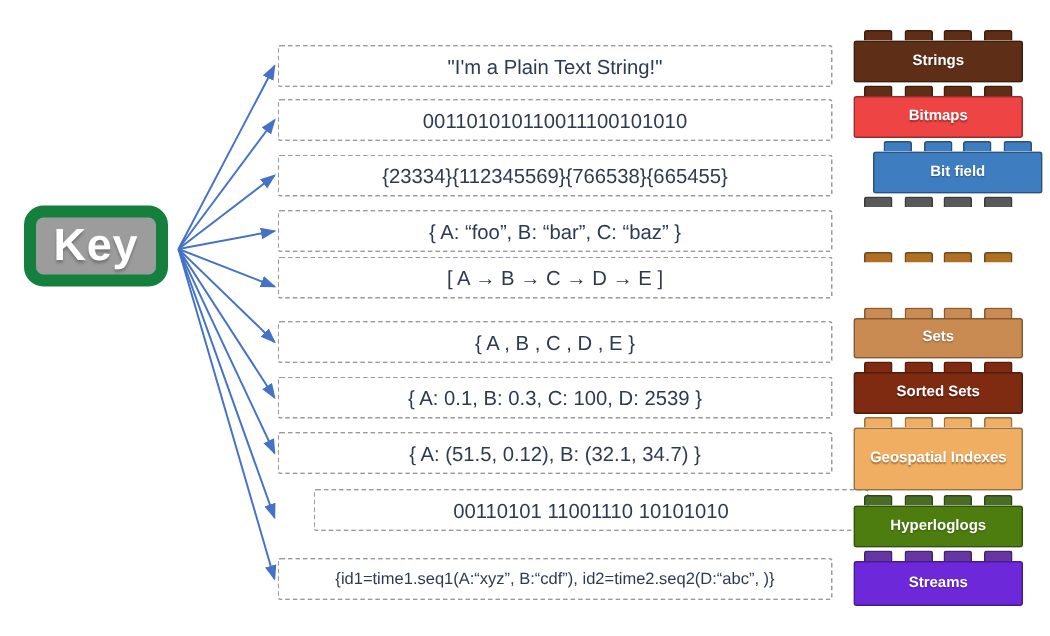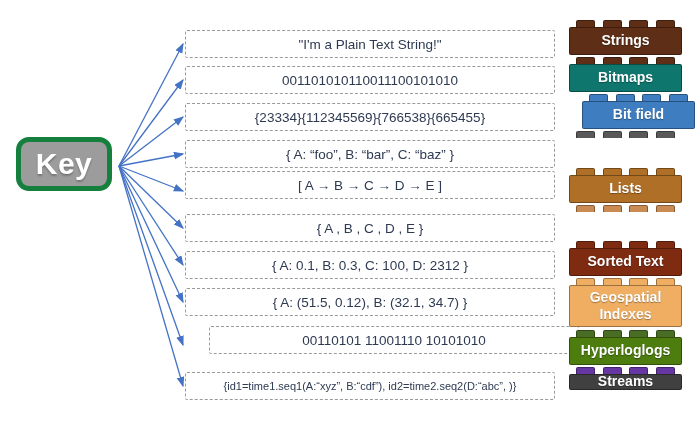--- a/index.html
+++ b/index.html
@@ -3,21 +3,21 @@
 <meta charset="utf-8">
 <style>
   html,body{margin:0;padding:0;background:#fff;}
   #canvas{
     position:relative;width:700px;height:424px;background:#fff;overflow:hidden;
     font-family:"Liberation Sans",sans-serif;
   }
   
   .key-box{
     position:absolute;left:16px;top:137px;width:96px;height:54px;
-    background:#9C9C9C;border:5px solid #15803d;border-radius:13px;
+    background:#9C9C9C;border:8px solid #15803d;border-radius:13px;
     display:flex;align-items:center;justify-content:center;box-sizing:border-box;
   }
   .key-box span{
     color:#fff;font-weight:bold;font-size:30px;letter-spacing:0.5px;
     text-shadow:0 2px 2px rgba(0,0,0,0.25);
   }
   
   .value-box{
     position:absolute;left:185px;width:370px;height:28px;box-sizing:border-box;
     border:1.5px dashed #9a9a9a;border-radius:2px;background:#fff;
@@ -34,21 +34,21 @@
   .studs{display:flex;justify-content:space-between;padding:0 7px;height:7px;}
   .stud{
     width:19px;height:7px;border-radius:2px 2px 0 0;box-sizing:border-box;
     border:1px solid rgba(0,0,0,0.35);border-bottom:none;
   }
   .brick-body{
     border:1px solid rgba(0,0,0,0.35);border-radius:2px;box-sizing:border-box;
     display:flex;align-items:center;justify-content:center;text-align:center;
   }
   .brick-body span{
-    color:#fff;font-weight:bold;font-size:14px;line-height:1.25;
+    color:#fff;font-weight:bold;font-size:10px;line-height:1.25;
     text-shadow:0 1px 1px rgba(0,0,0,0.35);padding:0 4px;
   }
 </style>
 </head>
 <body>
 
 <div id="canvas">
   <svg id="arrows" width="700" height="424">
       <defs>
         <marker id="ah" markerWidth="9" markerHeight="8" refX="7" refY="3" orient="auto">
@@ -84,21 +84,21 @@
       <div class="value-box" style="top: 140px;">
         <span>{ A: “foo”, B: “bar”, C: “baz”  }</span>
       </div>
       <div class="value-box" style="top: 171px;">
         <span>[ A → B → C → D → E ]</span>
       </div>
       <div class="value-box" style="top: 214px;">
         <span>{ A , B , C , D , E }</span>
       </div>
       <div class="value-box" style="top: 251px;">
-        <span>{ A: 0.1, B: 0.3, C: 100, D: 2312 }</span>
+        <span>{ A: 0.1, B: 0.3, C: 100, D: 2539 }</span>
       </div>
       <div class="value-box" style="top: 288px;">
         <span>{ A: (51.5, 0.12), B: (32.1, 34.7)  }</span>
       </div>
       <div class="value-box" style="top: 326px; margin-left: 24px;">
         <span>00110101 11001110 10101010</span>
       </div>
       <div class="value-box small" style="top: 372px;">
         <span>{id1=time1.seq1(A:“xyz”, B:“cdf”), id2=time2.seq2(D:“abc”, )}</span>
       </div>
@@ -115,21 +115,21 @@
           <span>Strings</span>
         </div>
       </div>
       <div class="brick" style="top: 57px;">
         <div class="studs">
           <div class="stud" style="background: rgb(94, 47, 22);"></div>
           <div class="stud" style="background: rgb(94, 47, 22);"></div>
           <div class="stud" style="background: rgb(94, 47, 22);"></div>
           <div class="stud" style="background: rgb(94, 47, 22);"></div>
         </div>
-        <div class="brick-body" style="background: #0f766e; height: 28px;">
+        <div class="brick-body" style="background: #ef4444; height: 28px;">
           <span>Bitmaps</span>
         </div>
       </div>
       <div class="brick" style="top: 94px; padding-left: 13px;">
         <div class="studs">
           <div class="stud" style="background: rgb(62, 125, 192);"></div>
           <div class="stud" style="background: rgb(62, 125, 192);"></div>
           <div class="stud" style="background: rgb(62, 125, 192);"></div>
           <div class="stud" style="background: rgb(62, 125, 192);"></div>
         </div>
@@ -145,41 +145,41 @@
           <div class="stud" style="background: rgb(89, 89, 89);"></div>
         </div>
       </div>
       <div class="brick" style="top: 168px;">
         <div class="studs">
           <div class="stud" style="background: rgb(176, 111, 39);"></div>
           <div class="stud" style="background: rgb(176, 111, 39);"></div>
           <div class="stud" style="background: rgb(176, 111, 39);"></div>
           <div class="stud" style="background: rgb(176, 111, 39);"></div>
         </div>
-        <div class="brick-body" style="background: rgb(176, 111, 39); height: 28px;">
-          <span>Lists</span>
-        </div>
       </div>
       <div class="brick" style="top: 205px;">
         <div class="studs">
           <div class="stud" style="background: rgb(201, 139, 82);"></div>
           <div class="stud" style="background: rgb(201, 139, 82);"></div>
           <div class="stud" style="background: rgb(201, 139, 82);"></div>
           <div class="stud" style="background: rgb(201, 139, 82);"></div>
         </div>
+        <div class="brick-body" style="background: rgb(201, 139, 82); height: 27px;">
+          <span>Sets</span>
+        </div>
       </div>
       <div class="brick" style="top: 241px;">
         <div class="studs">
           <div class="stud" style="background: rgb(126, 43, 18);"></div>
           <div class="stud" style="background: rgb(126, 43, 18);"></div>
           <div class="stud" style="background: rgb(126, 43, 18);"></div>
           <div class="stud" style="background: rgb(126, 43, 18);"></div>
         </div>
         <div class="brick-body" style="background: rgb(126, 43, 18); height: 28px;">
-          <span>Sorted Text</span>
+          <span>Sorted Sets</span>
         </div>
       </div>
       <div class="brick" style="top: 278px;">
         <div class="studs">
           <div class="stud" style="background: rgb(239, 174, 98);"></div>
           <div class="stud" style="background: rgb(239, 174, 98);"></div>
           <div class="stud" style="background: rgb(239, 174, 98);"></div>
           <div class="stud" style="background: rgb(239, 174, 98);"></div>
         </div>
         <div class="brick-body" style="background: rgb(239, 174, 98); height: 42px; text-align: center;">
@@ -197,18 +197,18 @@
           <span>Hyperloglogs</span>
         </div>
       </div>
       <div class="brick" style="top: 367px;">
         <div class="studs">
           <div class="stud" style="background: rgb(102, 54, 162);"></div>
           <div class="stud" style="background: rgb(102, 54, 162);"></div>
           <div class="stud" style="background: rgb(102, 54, 162);"></div>
           <div class="stud" style="background: rgb(102, 54, 162);"></div>
         </div>
-        <div class="brick-body" style="background: #404040; height: 16px;">
+        <div class="brick-body" style="background: #6d28d9; height: 30px;">
           <span>Streams</span>
         </div>
       </div>
     </div>
 </div>
 
 </body></html>

